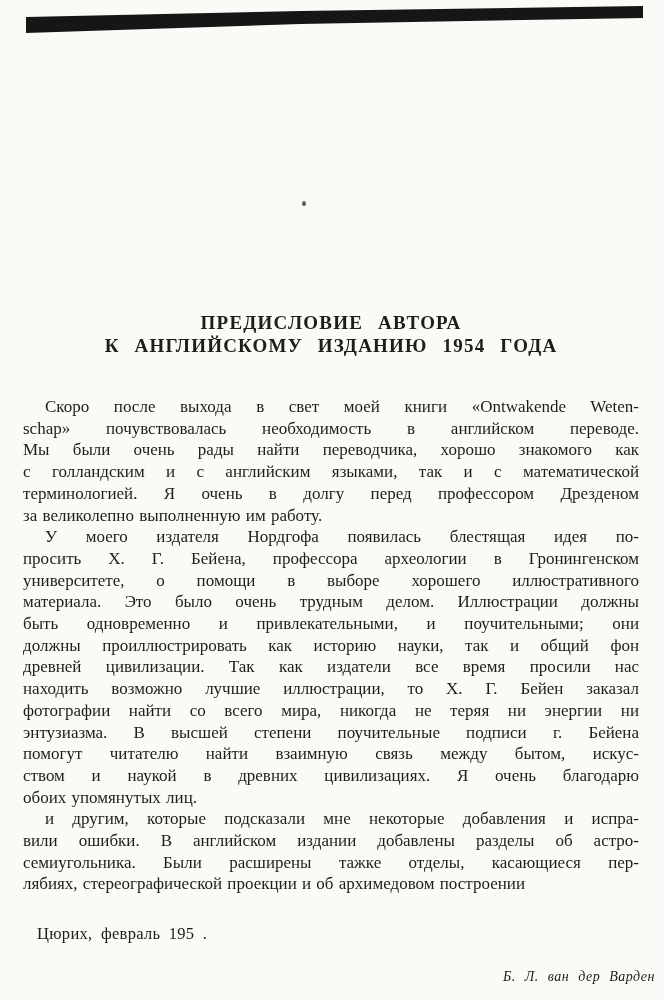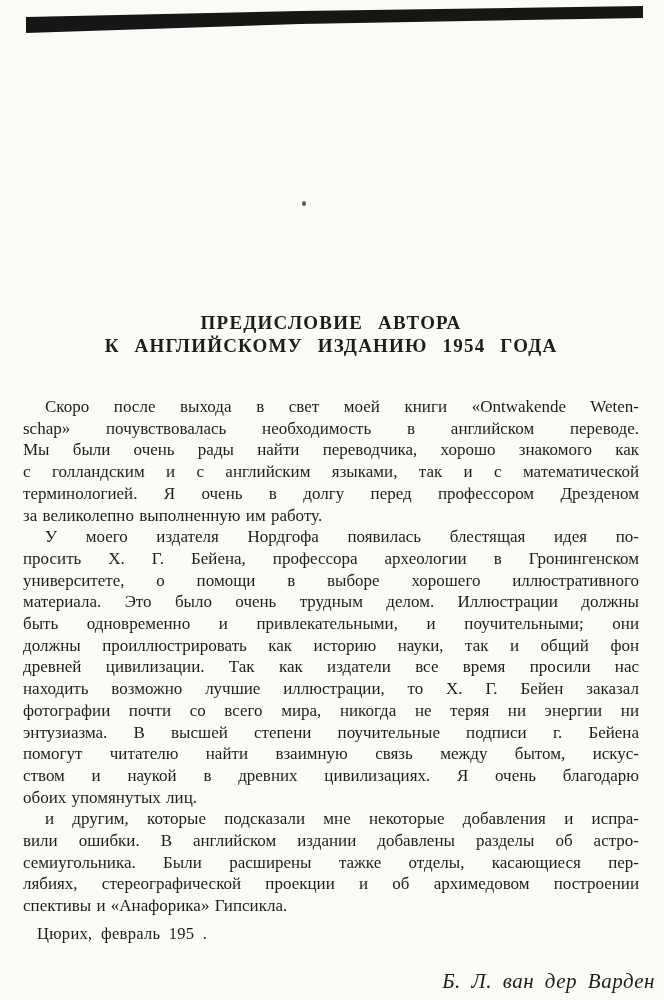--- a/index.html
+++ b/index.html
@@ -51,21 +51,21 @@
   }
   .dateline{
     position:absolute;left:37px;top:924px;
     font-size:16.5px;
     word-spacing:4px;
     letter-spacing:.3px;
   }
   .signature{
     position:absolute;right:9px;top:969px;
     font-style:italic;
-    font-size:21px;
+    font-size:14px;
     word-spacing:5px;
     letter-spacing:.5px;
   }
 </style>
 </head>
 <body>
 
 <svg class="scan-bar" viewBox="0 0 664 45" xmlns="http://www.w3.org/2000/svg" aria-hidden="true">
   <polygon points="26,17 300,11 643,6 643,18 300,24 26,33" fill="#161616"></polygon>
 </svg>
@@ -88,30 +88,29 @@
     </div>
   <div class="paragraph">
       <div class="tline">У моего издателя Нордгофа появилась блестящая идея по-</div>
       <div class="tline">просить Х. Г. Бейена, профессора археологии в Гронингенском</div>
       <div class="tline">университете, о помощи в выборе хорошего иллюстративного</div>
       <div class="tline">материала. Это было очень трудным делом. Иллюстрации должны</div>
       <div class="tline">быть одновременно и привлекательными, и поучительными; они</div>
       <div class="tline">должны проиллюстрировать как историю науки, так и общий фон</div>
       <div class="tline">древней цивилизации. Так как издатели все время просили нас</div>
       <div class="tline">находить возможно лучшие иллюстрации, то Х. Г. Бейен заказал</div>
-      <div class="tline">фотографии почти со всего мира, никогда не теряя ни энергии ни</div>
+      <div class="tline">фотографии найти со всего мира, никогда не теряя ни энергии ни</div>
       <div class="tline">энтузиазма. В высшей степени поучительные подписи г. Бейена</div>
       <div class="tline">помогут читателю найти взаимную связь между бытом, искус-</div>
       <div class="tline">ством и наукой в древних цивилизациях. Я очень благодарю</div>
       <div class="tline">обоих упомянутых лиц.</div>
     </div>
   <div class="paragraph">
       <div class="tline">и другим, которые подсказали мне некоторые добавления и испра-</div>
       <div class="tline">вили ошибки. В английском издании добавлены разделы об астро-</div>
       <div class="tline">семиугольника. Были расширены тажке отделы, касающиеся пер-</div>
       <div class="tline">лябиях, стереографической проекции и об архимедовом построении</div>
-      <div class="tline">спективы и «Анафорика» Гипсикла.</div>
     </div>
 </div>
 
 <div class="dateline">Цюрих, февраль 195 .</div>
 
 <div class="signature">Б. Л. ван дер Варден</div>
 
 </body></html>

